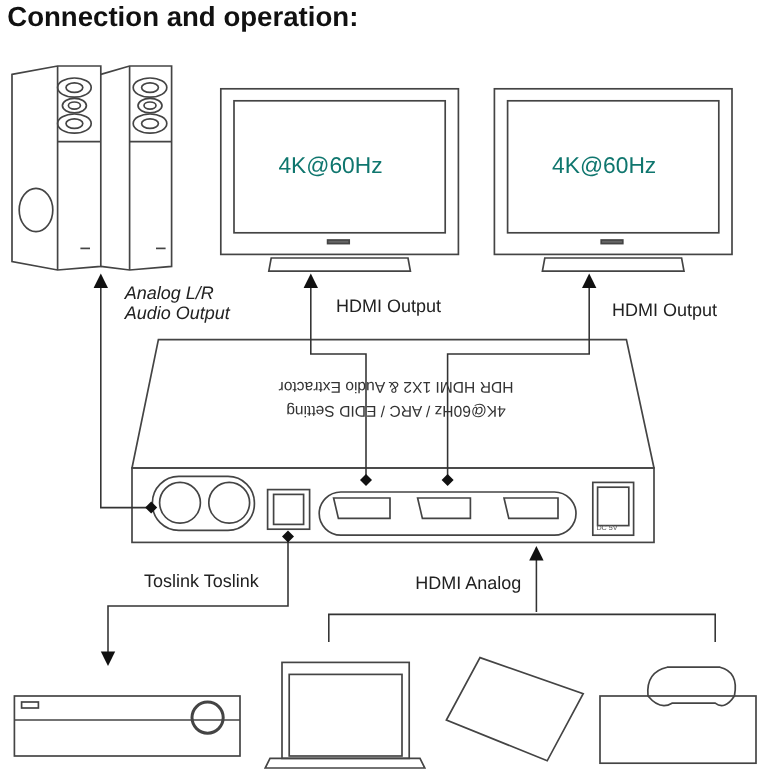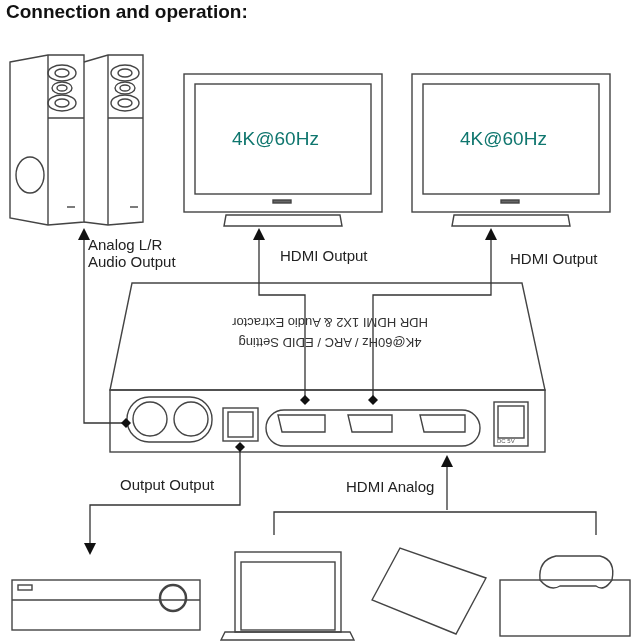--- a/index.html
+++ b/index.html
@@ -1,17 +1,17 @@
 <!DOCTYPE html>
 <html><head>
 <meta charset="utf-8">
 <style>
   html,body{margin:0;padding:0;background:#fff;}
   body{width:640px;height:642px;position:relative;overflow:hidden;font-family:"Liberation Sans",sans-serif;}
-  .title{position:absolute;left:6px;top:1px;font-weight:bold;font-size:19px;color:#111;}
+  .title{position:absolute;left:6px;top:1px;font-weight:bold;font-size:23px;color:#111;}
   .lbl{position:absolute;font-size:15px;color:#222;line-height:17px;}
   .tvtext{position:absolute;font-size:19px;color:#0f766e;}
   svg{position:absolute;left:0;top:0;}
   .boxtext{font-family:"Liberation Sans",sans-serif;font-size:13px;fill:#333;}
 </style>
 </head>
 <body>
 
 <div class="title">Connection and operation:</div>
 
@@ -111,26 +111,26 @@
   <g>
     <rect x="500" y="580" width="130" height="56"></rect>
     <path d="M540 580 Q538 560 556 556 L600 556 Q616 560 612 580 Q604 592 596 586 L560 586 Q550 592 540 580 Z"></path>
   </g>
   <text class="boxtext" x="0" y="0" transform="translate(470 333) rotate(180)" stroke="none" font-size="13" fill="#333"></text>
 </svg>
 
 <div class="tvtext" style="left:232px;top:128px;">4K@60Hz</div>
 <div class="tvtext" style="left:460px;top:128px;">4K@60Hz</div>
 
-<div class="lbl" style="left:88px;top:236px;">
+<div class="lbl" style="left:104px;top:236px;font-style:italic;">
   <div>Analog L/R</div>
   <div>Audio Output</div>
 </div>
 <div class="lbl" style="left:280px;top:247px;">HDMI Output</div>
 <div class="lbl" style="left:510px;top:250px;">HDMI Output</div>
-<div class="lbl" style="left:120px;top:476px;">Output Output</div>
+<div class="lbl" style="left:120px;top:476px;">Toslink Toslink</div>
 <div class="lbl" style="left:346px;top:478px;">HDMI Analog</div>
 
 <div style="position:absolute;left:165px;top:312px;width:330px;text-align:center;font-size:13px;color:#333;transform:rotate(180deg);line-height:20px;">
   <div>4K@60Hz / ARC / EDID Setting</div>
   <div>HDR HDMI 1X2 &amp; Audio Extractor</div>
 </div>
 <div style="position:absolute;left:497px;top:438px;font-size:6px;color:#555;">DC 5V</div>
 
 </body></html>

